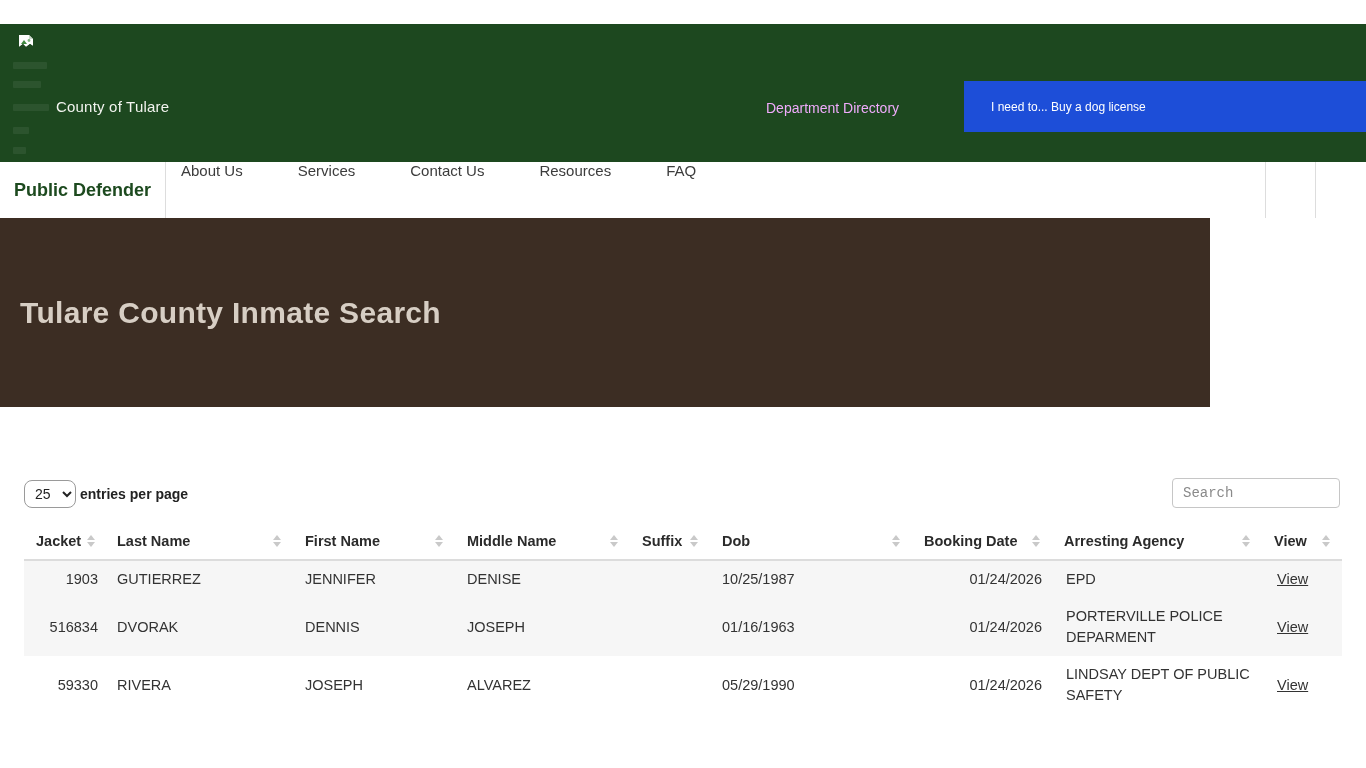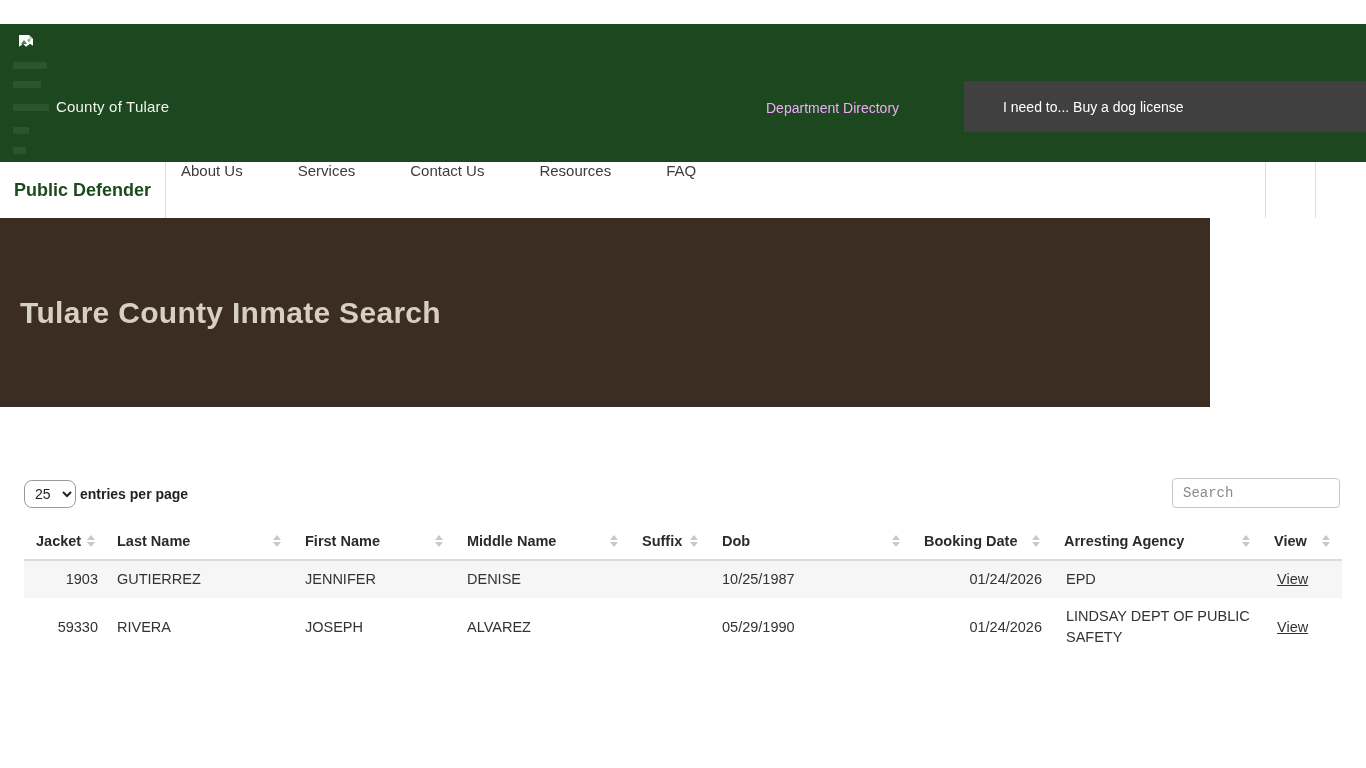--- a/index.html
+++ b/index.html
@@ -6,21 +6,21 @@
   html, body { width: 1366px; height: 768px; overflow: hidden; }
   body { font-family: "Liberation Sans", "DejaVu Sans", sans-serif; background: #ffffff; }
   .page { position: relative; width: 1366px; height: 768px; overflow: hidden; }
 
   
   .site-header { position: absolute; left: 0; top: 0; width: 1366px; height: 162px; background: #1d481f; margin-top: 24px; }
   .broken-img { position: absolute; left: 18px; top: 10px; width: 17px; height: 17px; }
   .alt-line { position: absolute; left: 13px; height: 7px; background: rgba(255,255,255,0.07); border-radius: 1px; }
   .site-name { position: absolute; left: 56px; top: 74px; color: #f2f4ef; font-size: 15px; letter-spacing: 0.2px; cursor: pointer; text-decoration: none; }
   .dept-directory { position: absolute; left: 766px; top: 76px; color: #f0abfc; font-size: 14px; cursor: pointer; text-align: center; }
-  .need-btn { position: absolute; left: 964px; top: 57px; width: 402px; height: 51px; background: #404040; border: none; color: #ffffff; font-size: 14px; font-family: inherit; text-align: left; padding-left: 39px; cursor: pointer; }
+  .need-btn { position: absolute; left: 964px; top: 57px; width: 402px; height: 51px; background: #1d4ed8; border: none; color: #ffffff; font-size: 12px; font-family: inherit; text-align: left; padding-left: 27px; cursor: pointer; }
 
   
   .nav-bar { position: absolute; left: 0; top: 162px; width: 1366px; height: 56px; background: #ffffff; }
   .nav-dept { position: absolute; left: 14px; top: 0; height: 56px; display: flex; align-items: center; color: #1d4a1f; font-size: 18px; font-weight: bold; }
   .nav-links { position: absolute; left: 181px; top: 0; height: 56px; display: flex; }
   .nav-link { color: #3c3c3c; font-size: 15px; margin-right: 55px; cursor: pointer; white-space: nowrap; }
   .nav-sep { position: absolute; top: 0; width: 1px; height: 56px; background: #dddddd; }
   .nav-sep.s1 { left: 165px; }
   .nav-sep.s2 { left: 1265px; }
   .nav-sep.s3 { left: 1315px; }
@@ -212,20 +212,31 @@
         <td class="td-jacket">1903</td>
         <td>GUTIERREZ</td>
         <td>JENNIFER</td>
         <td>DENISE</td>
         <td></td>
         <td>10/25/1987</td>
         <td class="td-booking">01/24/2026</td>
         <td class="td-agency">EPD</td>
         <td class="td-view"><a class="view-link">View</a></td>
       </tr>
+      <tr class="striped">
+        <td class="td-jacket">516834</td>
+        <td>DVORAK</td>
+        <td>DENNIS</td>
+        <td>JOSEPH</td>
+        <td></td>
+        <td>01/16/1963</td>
+        <td class="td-booking">01/24/2026</td>
+        <td class="td-agency">PORTERVILLE POLICE DEPARMENT</td>
+        <td class="td-view"><a class="view-link">View</a></td>
+      </tr>
       <tr>
         <td class="td-jacket">59330</td>
         <td>RIVERA</td>
         <td>JOSEPH</td>
         <td>ALVAREZ</td>
         <td></td>
         <td>05/29/1990</td>
         <td class="td-booking">01/24/2026</td>
         <td class="td-agency">LINDSAY DEPT OF PUBLIC SAFETY</td>
         <td class="td-view"><a class="view-link">View</a></td>

